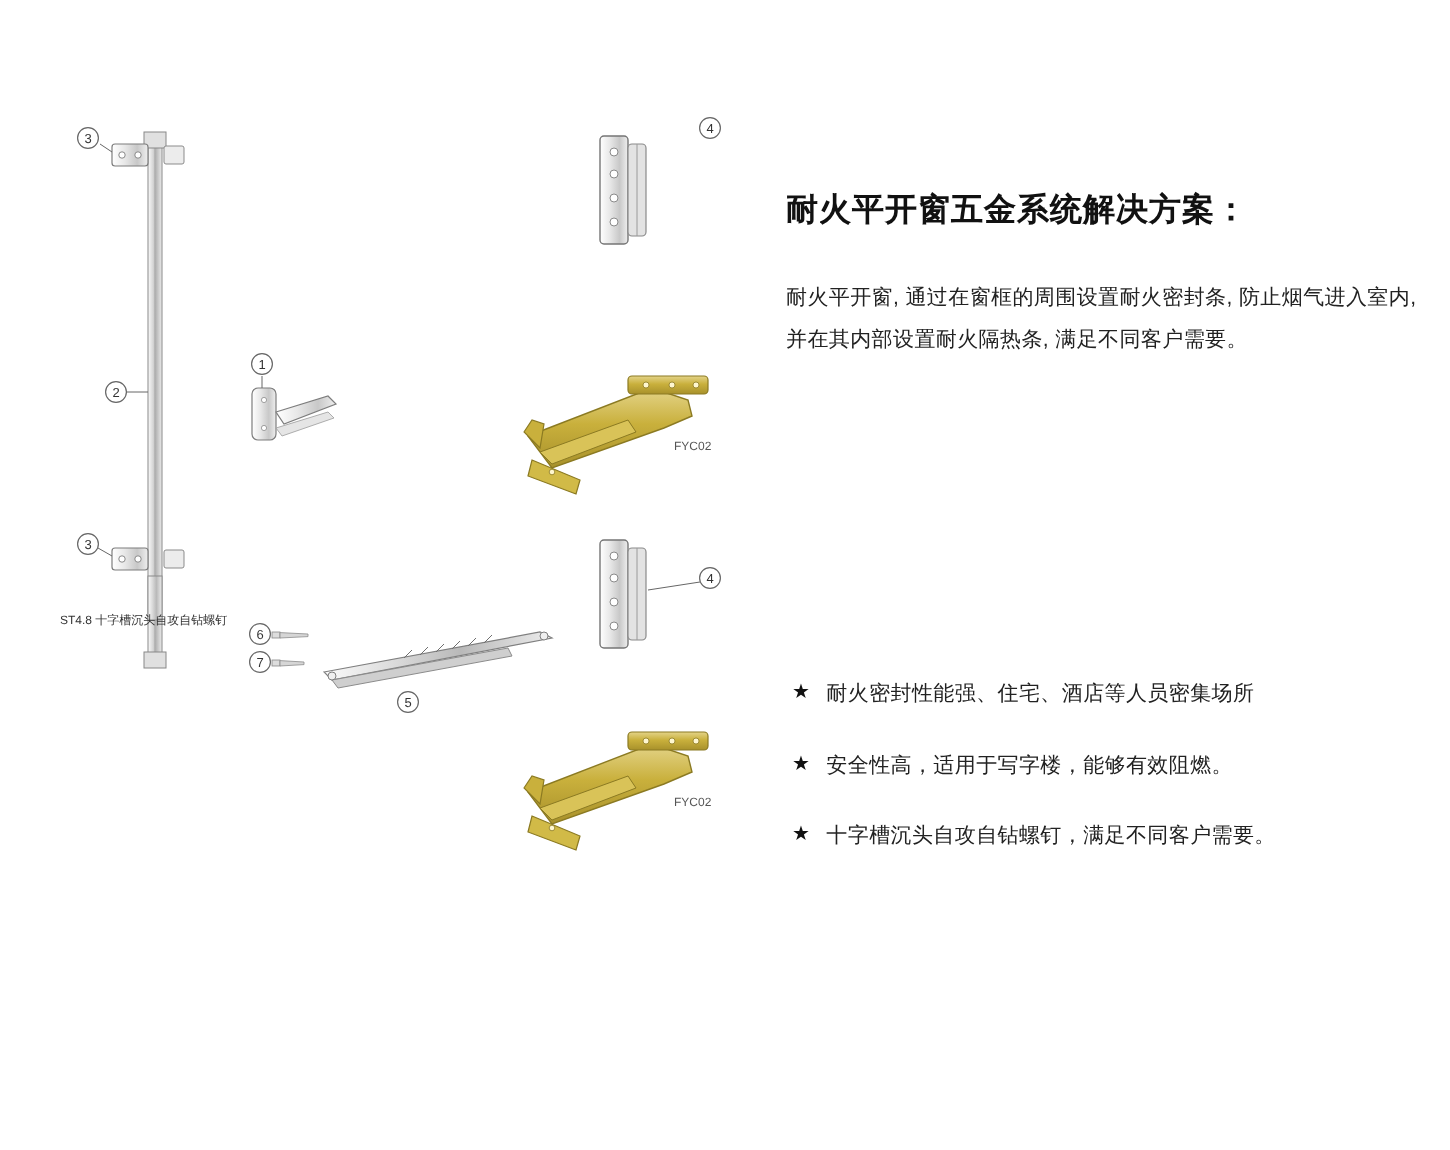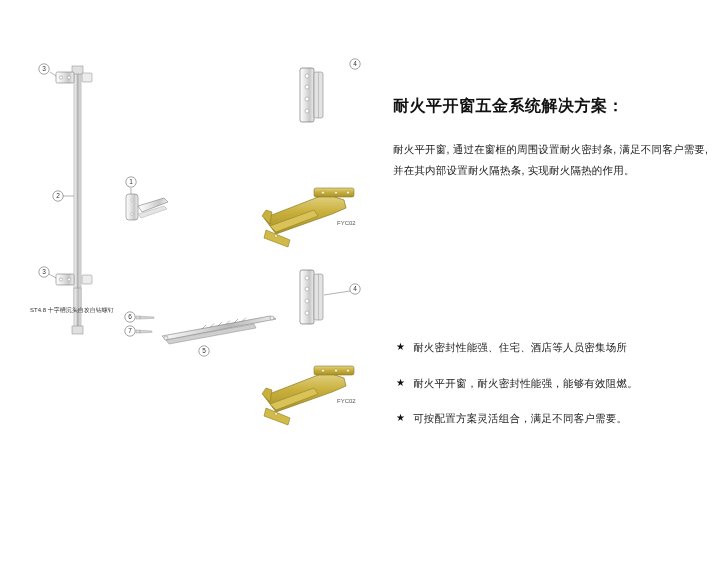--- a/index.html
+++ b/index.html
@@ -272,31 +272,31 @@
           <text class="num-circle-text" x="116" y="285.3">7</text>
         </g>
       </g>
     </svg>
   </div>
 
   <div class="screw-label">ST4.8 十字槽沉头自攻自钻螺钉</div>
 
   <div class="panel">
     <h1 class="panel-title">耐火平开窗五金系统解决方案：</h1>
-    <p class="panel-body">耐火平开窗, 通过在窗框的周围设置耐火密封条, 满足不同客户需要, 并在其内部设置耐火隔热条, 实现耐火隔热的作用。</p>
+    <p class="panel-body">耐火平开窗, 通过在窗框的周围设置耐火密封条, 防止烟气进入室内, 并在其内部设置耐火隔热条, 满足不同客户需要。</p>
   </div>
 
   <div class="bullets">
     <div class="bullet">
       <span class="star">★</span>
       <span>耐火密封性能强、住宅、酒店等人员密集场所</span>
     </div>
     <div class="bullet">
       <span class="star">★</span>
-      <span>耐火平开窗，耐火密封性能强，能够有效阻燃。</span>
+      <span>安全性高，适用于写字楼，能够有效阻燃。</span>
     </div>
     <div class="bullet">
       <span class="star">★</span>
-      <span>可按配置方案灵活组合，满足不同客户需要。</span>
+      <span>十字槽沉头自攻自钻螺钉，满足不同客户需要。</span>
     </div>
   </div>
 
 </div>
 
 </body></html>

